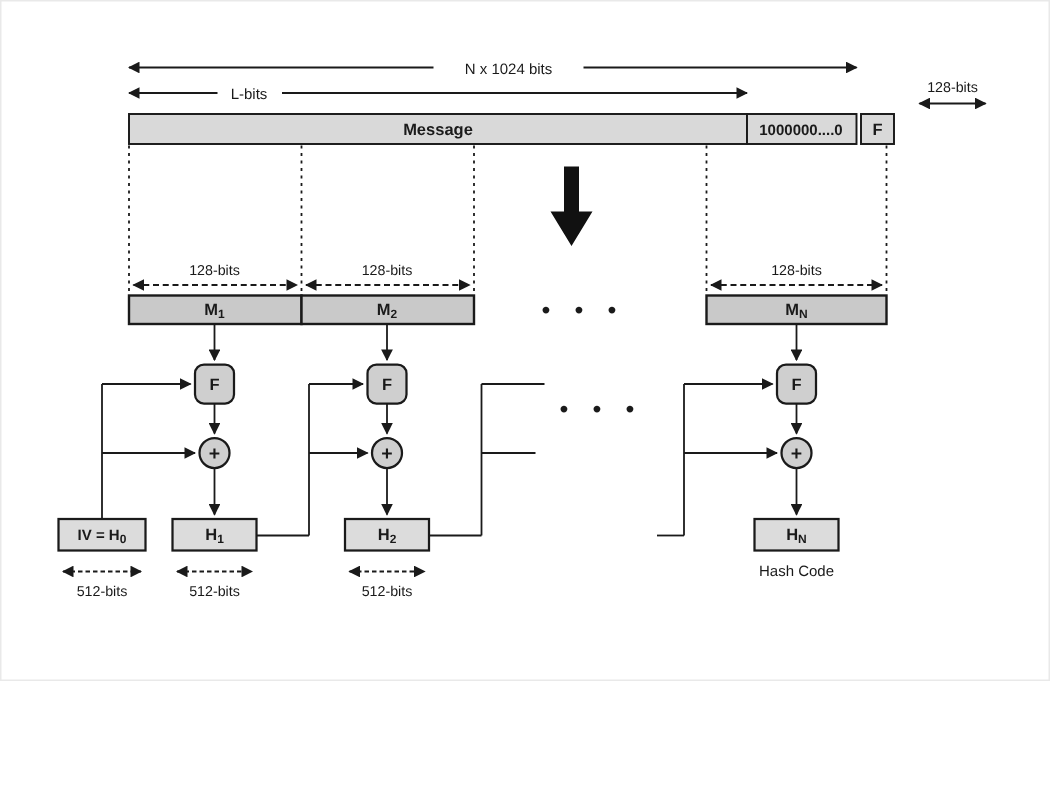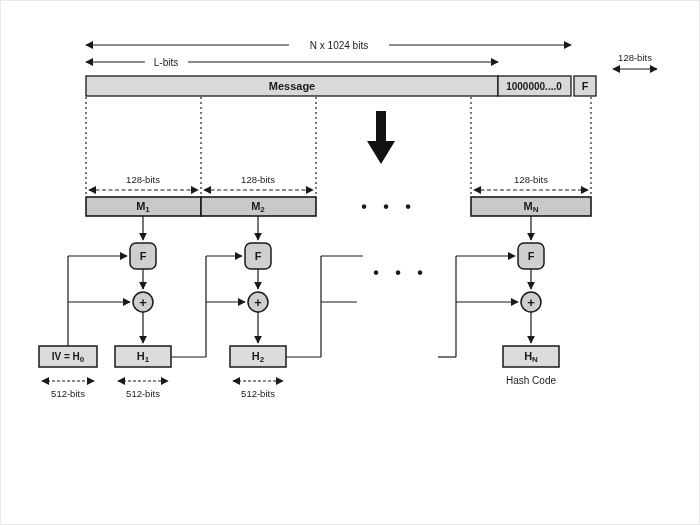--- a/index.html
+++ b/index.html
@@ -1,16 +1,16 @@
 <!DOCTYPE html>
 <html><head>
 <meta charset="utf-8">
 <style>
   html,body{margin:0;padding:0;background:#ffffff;}
-  .page{width:700px;height:525px;background:#ffffff;border:1px solid #e9e9e9;box-sizing:border-box;
+  .page{width:700px;height:454px;background:#ffffff;border:1px solid #e9e9e9;box-sizing:border-box;
         font-family:"Liberation Sans","DejaVu Sans",sans-serif;}
   svg{display:block;}
   text{fill:#1a1a1a;font-family:"Liberation Sans","DejaVu Sans",sans-serif;}
   .lbl{font-size:10px;}
   .small{font-size:9.5px;}
   .boxlbl{font-size:11px;font-weight:bold;}
   .midlbl{font-size:10px;font-weight:bold;}
   .sub{font-size:8px;font-weight:bold;}
   .plus{font-size:13px;font-weight:bold;}
   .dots{font-size:16px;font-weight:bold;letter-spacing:6px;}

